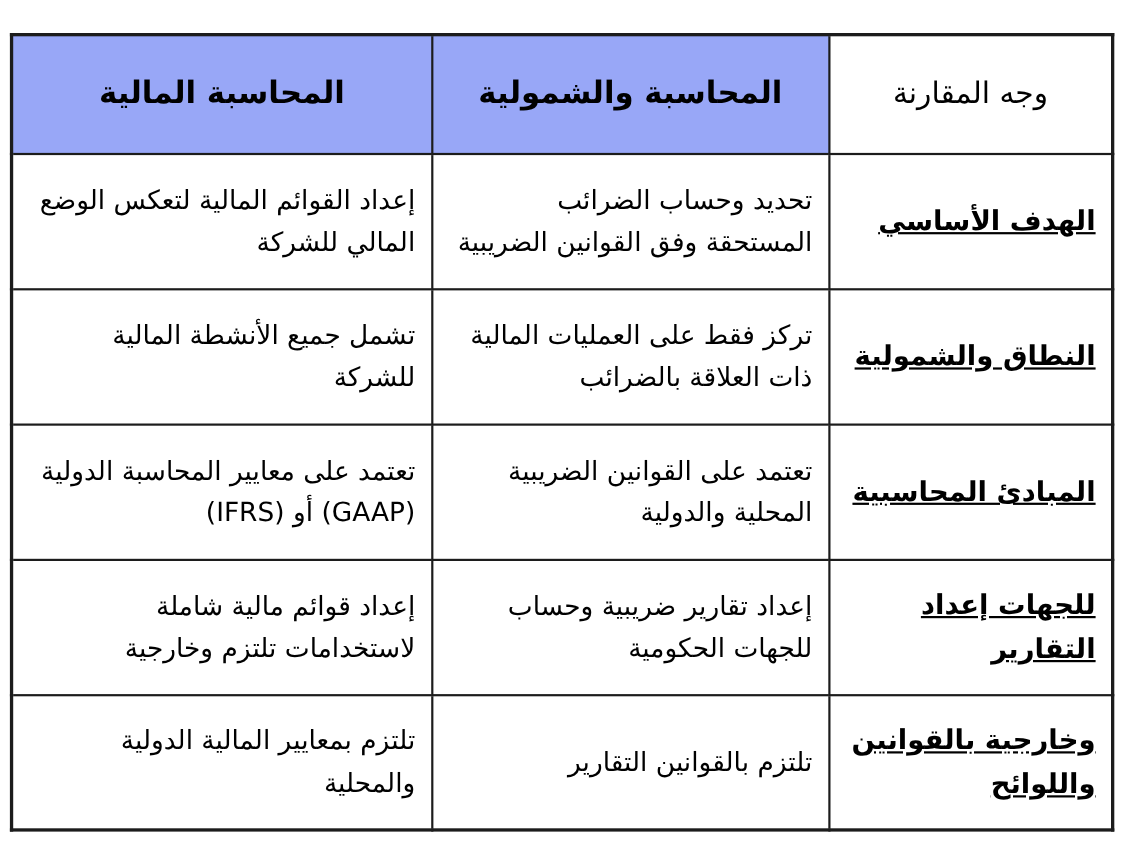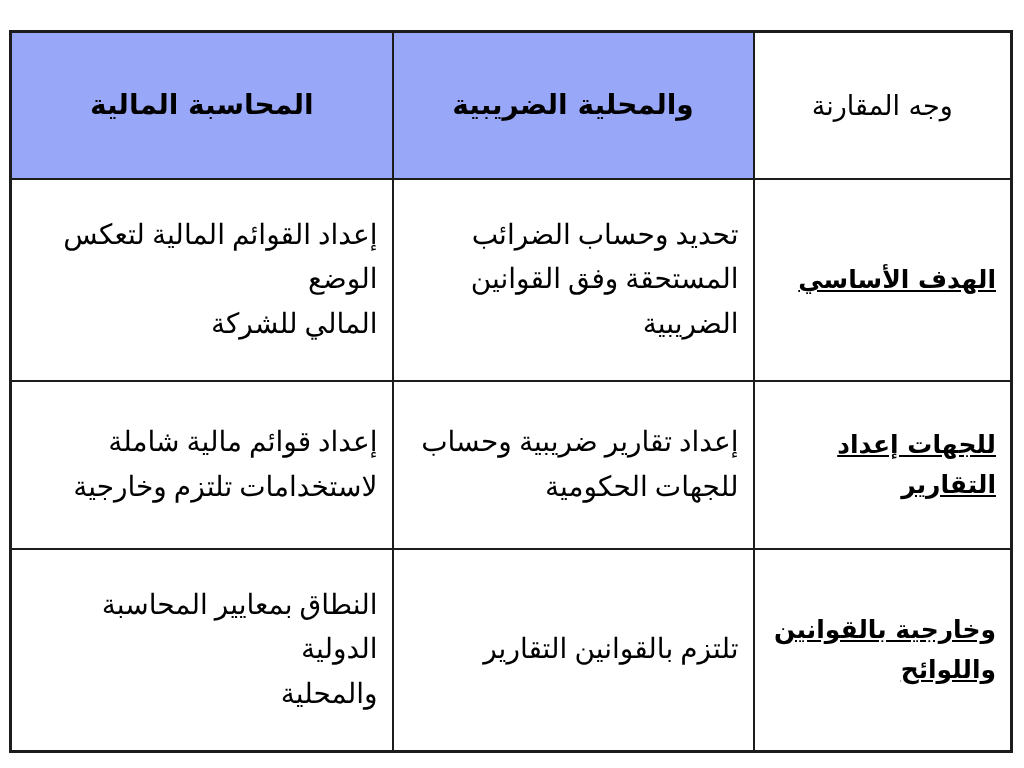--- a/index.html
+++ b/index.html
@@ -45,61 +45,73 @@
     font-weight:normal;
     font-size:27px;
   }
   td.aspect-cell{
     font-weight:bold;
     font-size:25px;
     text-decoration:underline;
   }
   td.value-cell{
     font-weight:normal;
-    font-size:28px;
-    font-family:Liberation Serif, serif;
+    font-size:24px;
   }
 </style>
 </head>
 <body>
 
 <div class="stage">
   <table class="cmp">
     <colgroup>
       <col style="width:258px">
       <col style="width:361px">
       <col style="width:382px">
     </colgroup>
     <tbody>
       <tr class="header-row">
         <th class="aspect-head">وجه المقارنة</th>
-        <th class="col-head">والمحلية الضريبية</th>
+        <th class="col-head">المحاسبة والشمولية</th>
         <th class="col-head">المحاسبة المالية</th>
       </tr>
 
       <tr class="body-row">
         <td class="aspect-cell">الهدف الأساسي</td>
         <td class="value-cell">تحديد وحساب الضرائب
 المستحقة وفق القوانين الضريبية</td>
         <td class="value-cell">إعداد القوائم المالية لتعكس الوضع
 المالي للشركة</td>
       </tr>
 
+      <tr class="body-row">
+        <td class="aspect-cell">النطاق والشمولية</td>
+        <td class="value-cell">تركز فقط على العمليات المالية
+ذات العلاقة بالضرائب</td>
+        <td class="value-cell">تشمل جميع الأنشطة المالية للشركة</td>
+      </tr>
 
+      <tr class="body-row">
+        <td class="aspect-cell">المبادئ المحاسبية</td>
+        <td class="value-cell">تعتمد على القوانين الضريبية
+المحلية والدولية</td>
+        <td class="value-cell">تعتمد على معايير المحاسبة الدولية
+(GAAP) أو (IFRS)</td>
+      </tr>
 
       <tr class="body-row">
         <td class="aspect-cell">للجهات إعداد التقارير</td>
         <td class="value-cell">إعداد تقارير ضريبية وحساب
 للجهات الحكومية</td>
         <td class="value-cell">إعداد قوائم مالية شاملة
 لاستخدامات تلتزم وخارجية</td>
       </tr>
 
       <tr class="body-row">
         <td class="aspect-cell">وخارجية بالقوانين
 واللوائح</td>
         <td class="value-cell">تلتزم بالقوانين التقارير</td>
-        <td class="value-cell">النطاق بمعايير المحاسبة الدولية
+        <td class="value-cell">تلتزم بمعايير المالية الدولية
 والمحلية</td>
       </tr>
     </tbody>
   </table>
 </div>
 
 </body></html>

